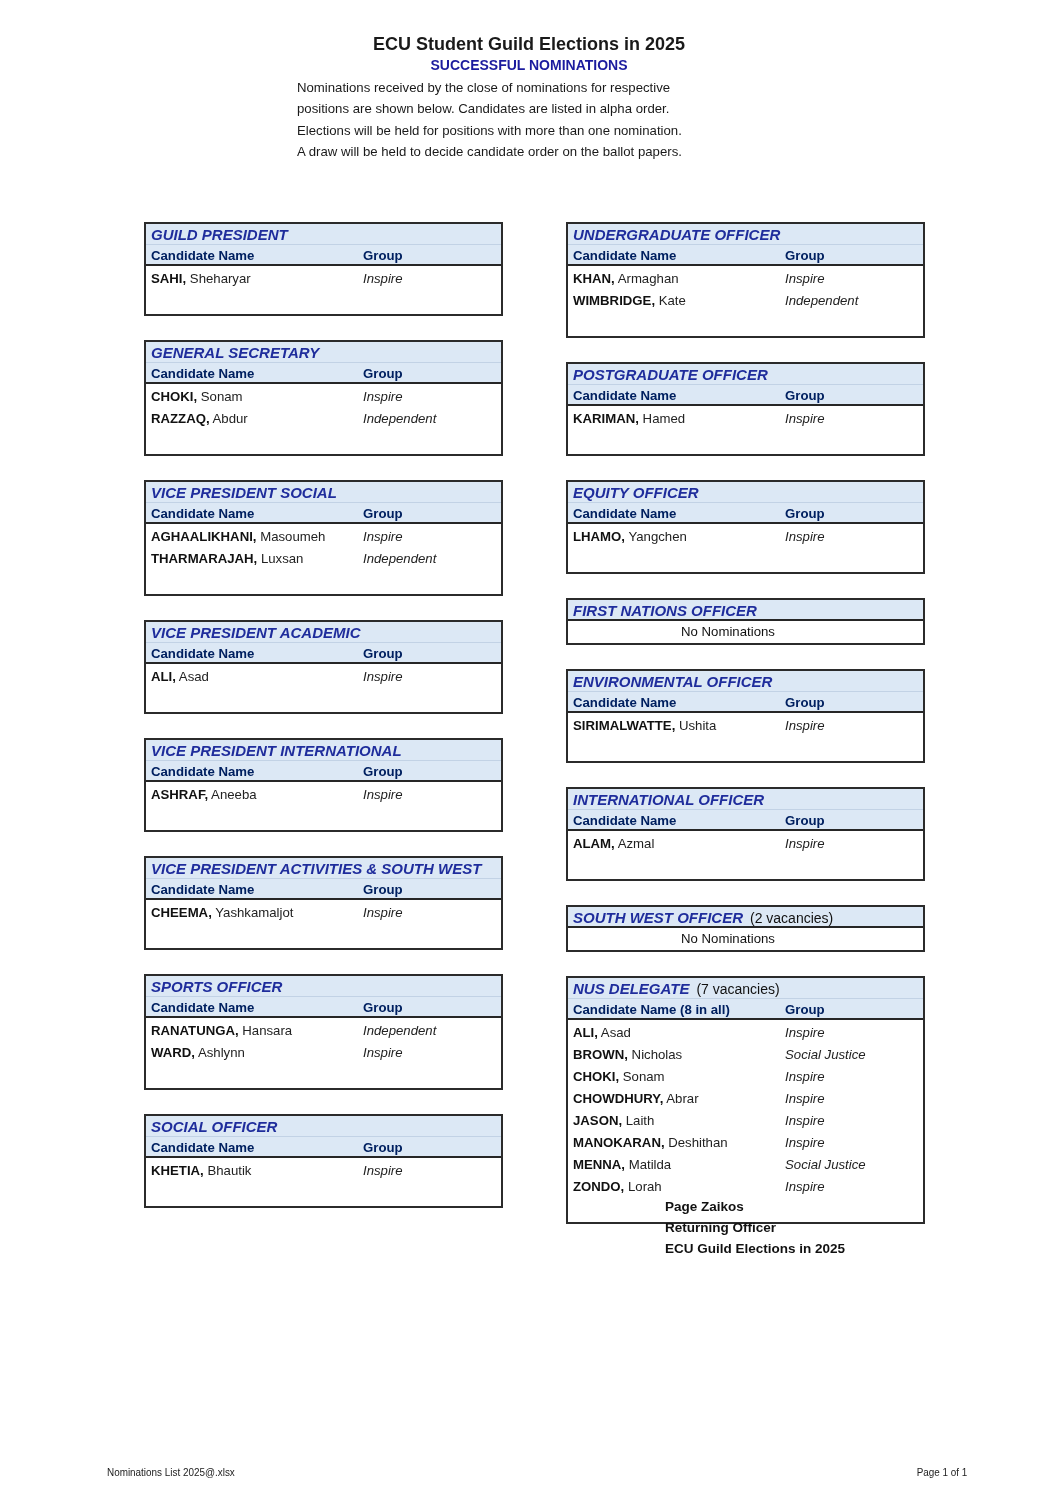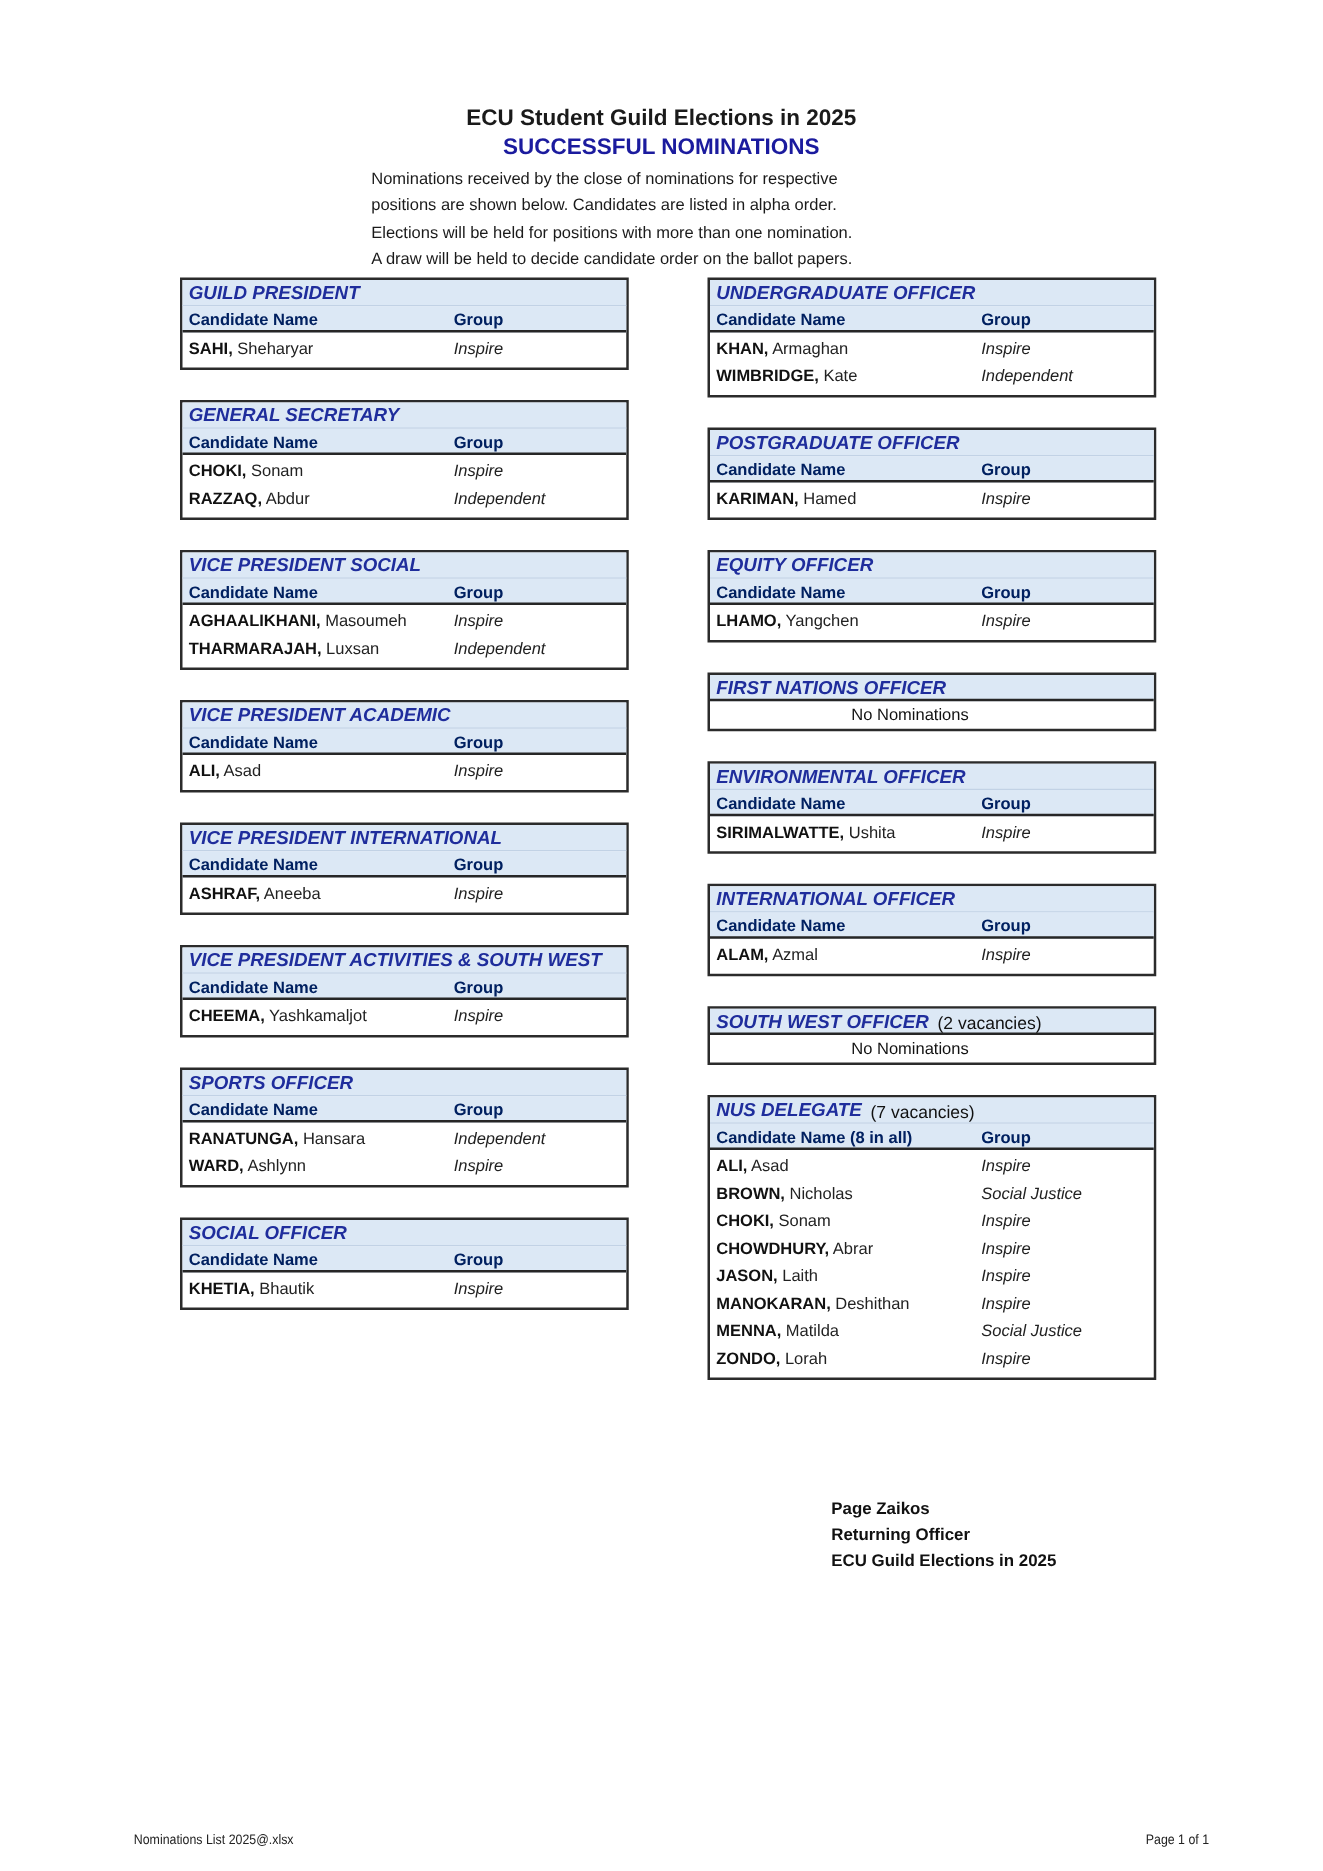--- a/index.html
+++ b/index.html
@@ -10,24 +10,24 @@
     --table-border: #2b2b2b;
     --text: #111111;
   }
   *{margin:0;padding:0;box-sizing:border-box;}
   html,body{background:#ffffff;}
   body{
     width:1058px;height:1497px;position:relative;overflow:hidden;
     font-family:"Liberation Sans", sans-serif;color:var(--text);
   }
   .doc-title{
-    padding-top:84px;text-align:center;font-size:18px;font-weight:bold;color:#1a1a1a;
+    padding-top:34px;text-align:center;font-size:18px;font-weight:bold;color:#1a1a1a;
   }
   .doc-subtitle{
-    text-align:center;font-size:18px;font-weight:bold;color:var(--subtitle);
+    text-align:center;font-size:14px;font-weight:bold;color:var(--subtitle);
     margin-top:2px;
   }
   .doc-intro{
     margin:4px 0 0 297px;font-size:13.2px;line-height:21.3px;color:#1a1a1a;
   }
   .tables-wrap{position:absolute;top:222px;left:0;width:1058px;}
   .col{position:absolute;top:0;width:359px;}
   .col-left{left:144px;}
   .col-right{left:566px;}
   .ntable{
@@ -51,21 +51,21 @@
   .nsuffix:empty{display:none;}
   .nheader-row{
     background:var(--header-bg);
     border-bottom:2px solid #262626;
     position:relative;height:21px;padding:1px 4px 0 5px;
   }
   .nh-name,.nh-group{
     font-size:13.2px;font-weight:bold;color:var(--column-header);line-height:19px;
   }
   .nh-group{position:absolute;left:217px;top:1px;}
-  .nrows{padding:2px 0 4px 0;}
+  .nrows{padding:2px 0 24px 0;}
   .nrow{position:relative;height:22px;line-height:22px;padding-left:5px;font-size:13.2px;white-space:nowrap;}
   .surname{font-weight:bold;color:#111;}
   .given{color:#222;}
   .group{position:absolute;left:217px;top:0;font-style:italic;color:#222;}
   .nonoms{
     text-align:center;height:22px;line-height:22px;font-size:13.2px;color:#111;
     padding-right:55px;
     padding-left:20px;
   }
   .signature{

